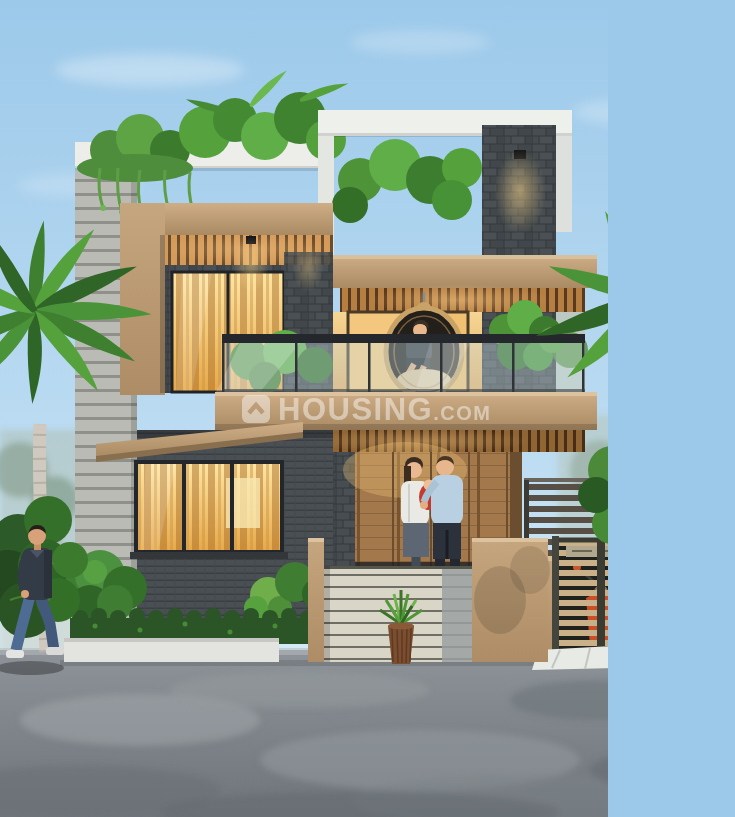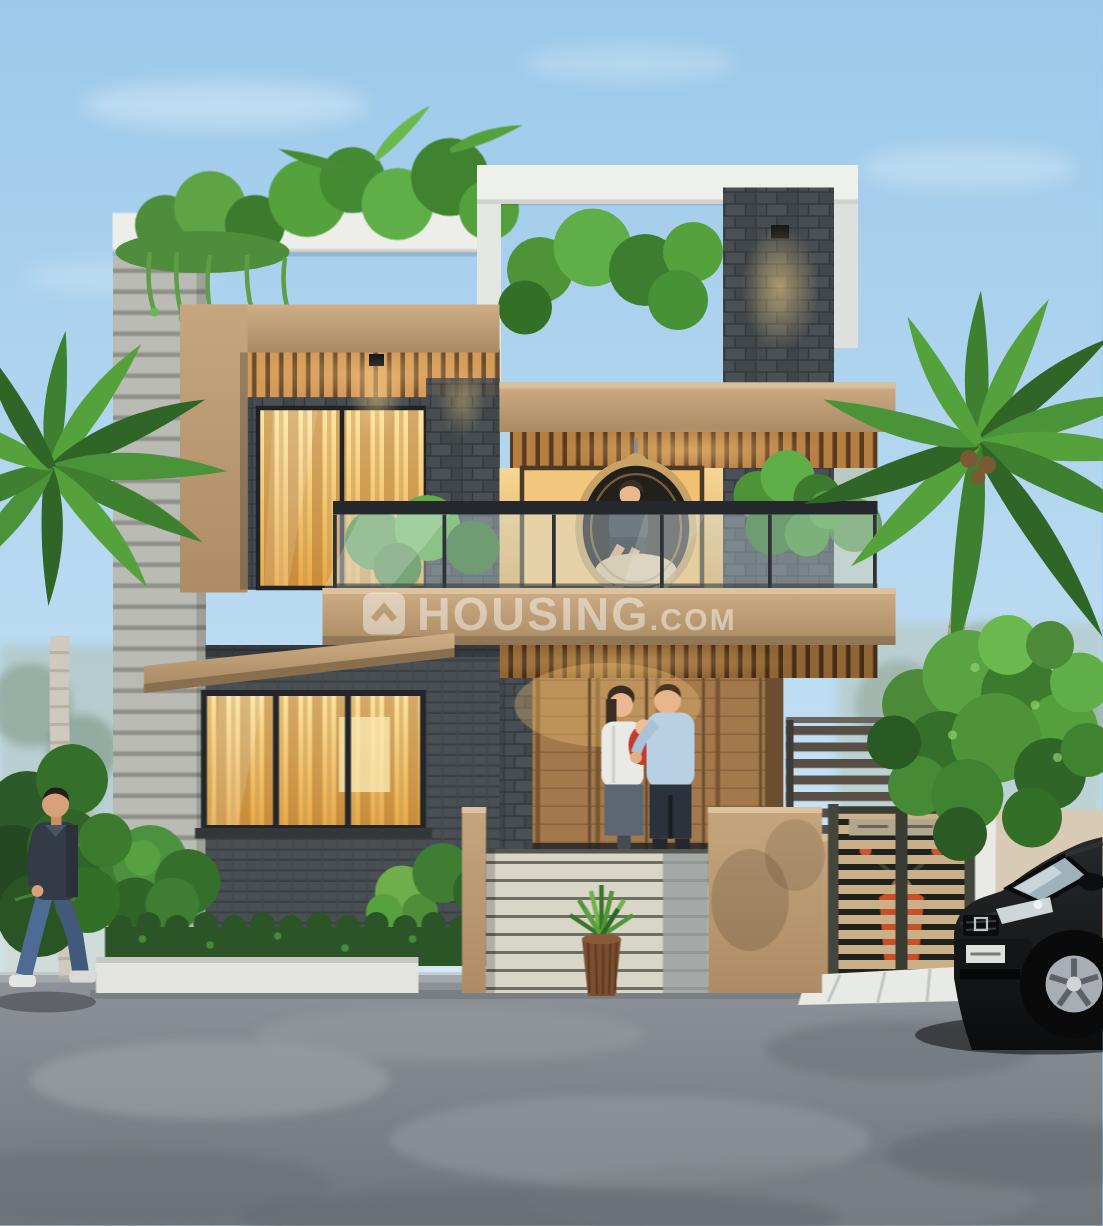--- a/index.html
+++ b/index.html
@@ -1,16 +1,16 @@
 <!DOCTYPE html>
 <html><head>
 <meta charset="utf-8">
 <style>
   html,body{margin:0;padding:0;background:#9cc9ea;}
-  #stage{position:relative;width:735px;height:817px;overflow:hidden;
+  #stage{position:relative;width:608px;height:817px;overflow:hidden;
          font-family:"Liberation Sans","DejaVu Sans",sans-serif;}
   svg{display:block}
   .wm-text{font-family:"Liberation Sans","DejaVu Sans",sans-serif;font-weight:bold;
            letter-spacing:1.5px;}
 </style>
 </head>
 <body>
 
 <div id="stage">
 <svg width="735" height="817" viewBox="0 0 735 817" xmlns="http://www.w3.org/2000/svg">

